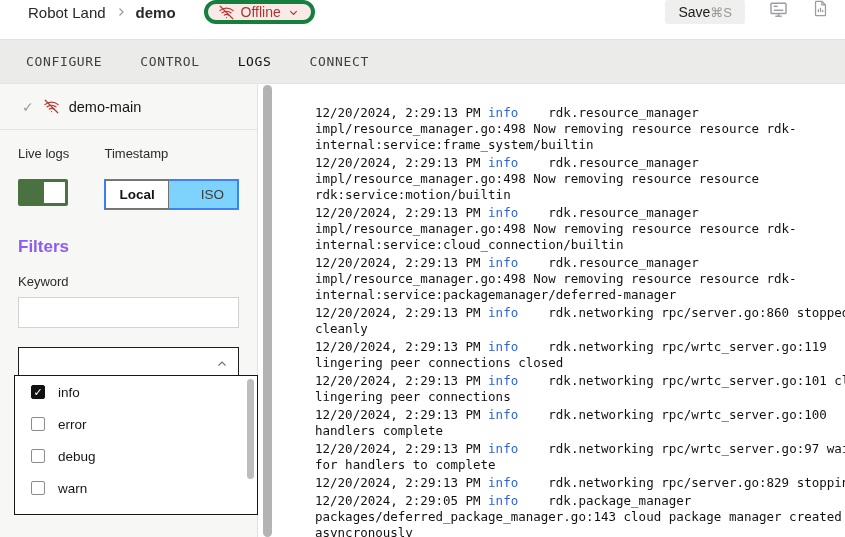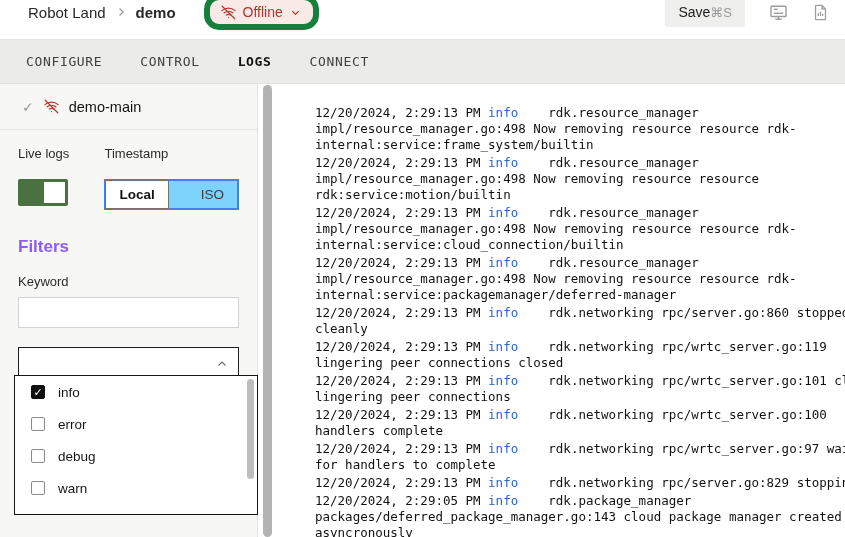--- a/index.html
+++ b/index.html
@@ -1,44 +1,44 @@
 <!DOCTYPE html>
 <html><head>
 <meta charset="utf-8">
 <style>
   * { margin:0; padding:0; box-sizing:border-box; }
   html,body { width:845px; height:537px; overflow:hidden; }
   body { position:relative; background:#fff; font-family:"Liberation Sans",sans-serif; color:#161616; }
 
   
   .topbar { position:absolute; top:0; left:0; right:0; height:24px; background:#fff;
-            display:flex; align-items:center; padding:0 16px 0 28px; }
+            display:flex; padding:0 16px 0 28px; }
   .breadcrumb { display:flex; align-items:center; font-size:15px; color:#282828; }
   .bc-root { cursor:pointer; }
   .bc-sep { margin:0 9px; display:flex; color:#9a9a9a; }
   .bc-cur { font-weight:700; }
   .status-pill { margin-left:28px; display:flex; align-items:center; gap:7px;
-                 padding:4px 12px 4px 11px; border:6px solid #15803d; border-radius:15px;
+                 padding:4px 12px 4px 11px; border:4px solid #15803d; border-radius:15px;
                  background:#f9eae7; color:#a8372e; font-size:14px; cursor:pointer; }
   .status-pill svg { display:block; }
   .spacer { flex:1; }
   .save-btn { display:flex; align-items:center; padding:7px 13px; border:none;
               background:#efefee; border-radius:3px; font-size:14px; color:#1c1c1c;
               font-family:inherit; cursor:pointer; }
   .save-btn .kbd { color:#98989a; font-size:13px; }
   .top-icon { margin-left:24px; color:#9a9ca0; display:flex; cursor:pointer; }
 
   
   .tabbar { position:absolute; top:39px; left:0; right:0; height:45px; background:#ebebea;
             border-top:1px solid #e3e3e1; border-bottom:1px solid #e3e3e1;
             display:flex; align-items:center; gap:38px; padding-left:26px;
             font-family:"DejaVu Sans Mono",monospace; font-size:13px; letter-spacing:.05em;
             color:#3f3f3f; }
   .tab { cursor:pointer; }
-  .tab.active { font-weight:700; color:#101010; }
+  .tab.active { font-weight:400; color:#101010; }
 
   
   .sidebar { position:absolute; top:84px; left:0; width:258px; bottom:0;
              background:#f7f7f5; border-right:1px solid #e0e0de; }
   .part-row { height:46px; border-bottom:1px solid #e3e3e1; display:flex; align-items:center;
               padding-left:22px; gap:10px; cursor:pointer; }
   .check { color:#9a9a9a; font-size:14px; }
   .part-row svg { display:block; }
   .part-name { font-size:14.5px; font-weight:500; color:#141414; }
 

